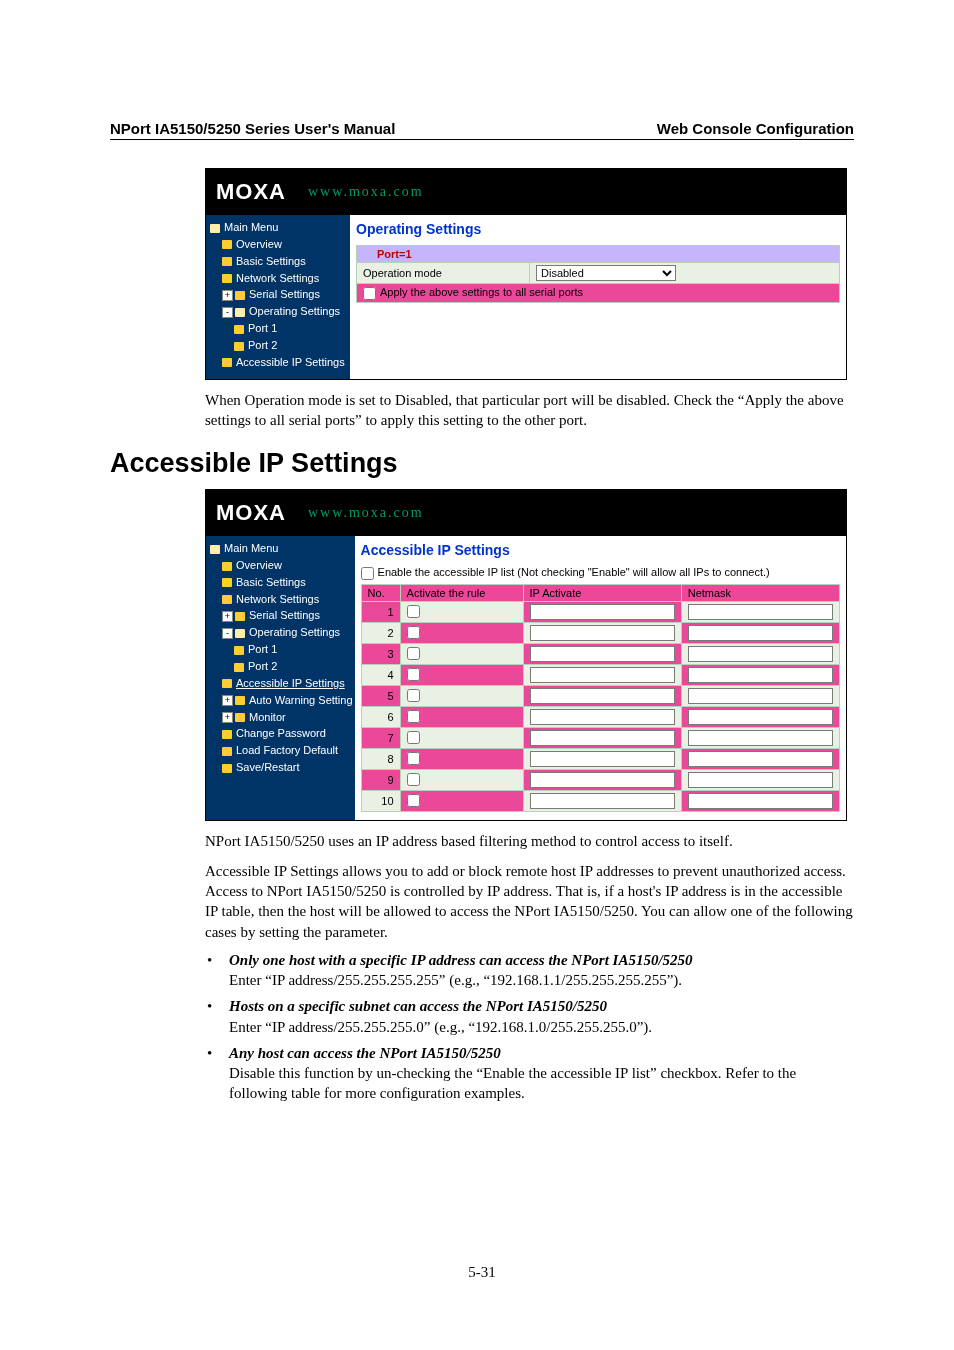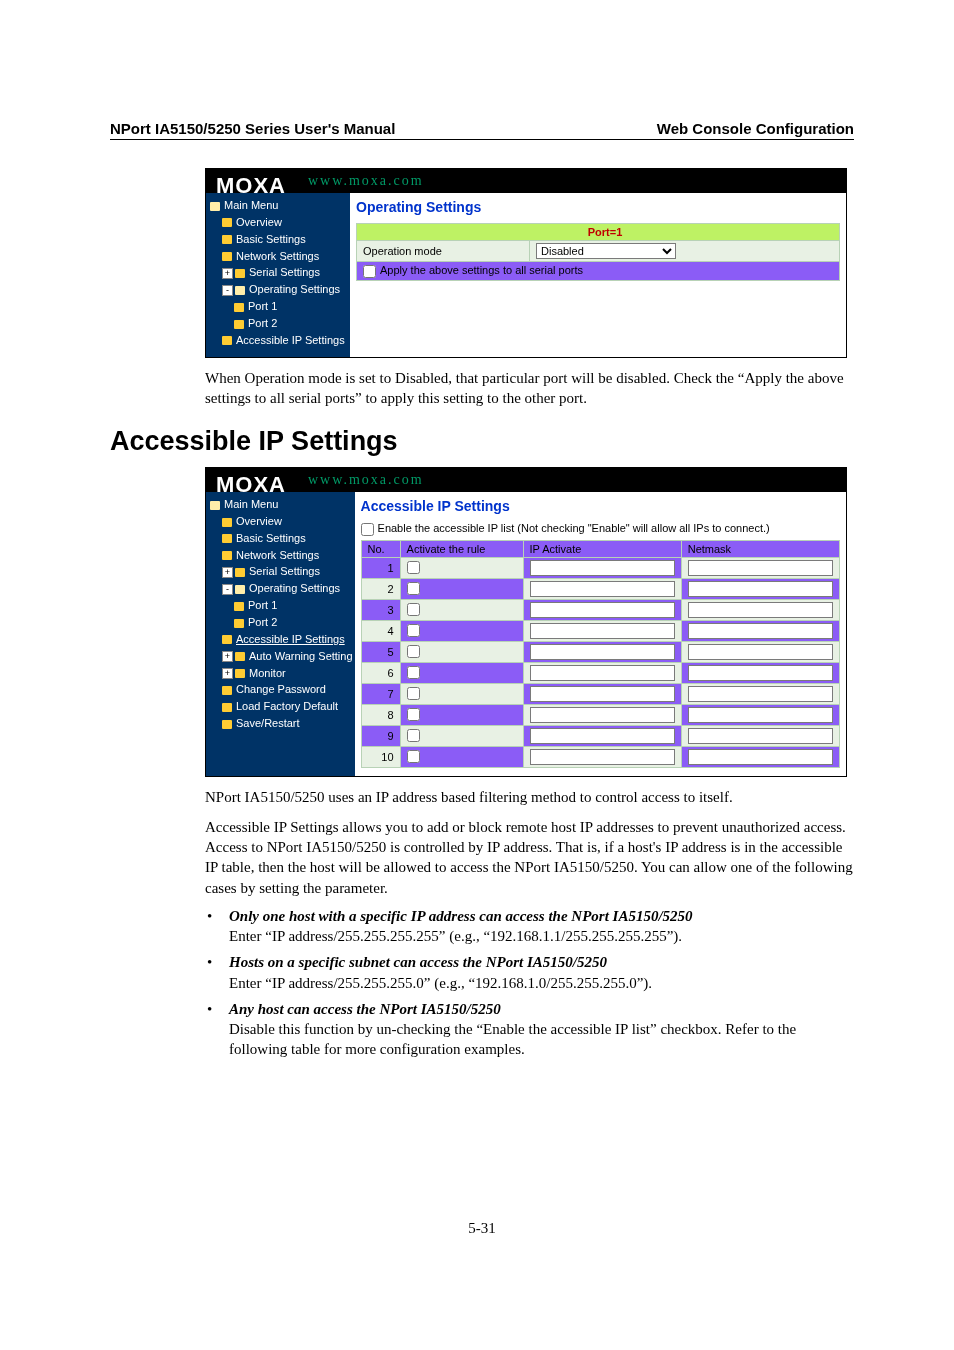--- a/index.html
+++ b/index.html
@@ -44,22 +44,23 @@
     margin-left: 95px;
     border: 1px solid #000;
     font-family: Verdana, Arial, sans-serif;
     font-size: 11px;
     background: #fff;
   }
   .console .topbar {
     background: #000;
     color: #fff;
     display: flex;
+    align-items: center;
     padding: 4px 10px;
-    height: 24px;
+    height: 46px;
     box-sizing: border-box;
   }
   .console .brand {
     font-family: Arial, sans-serif;
     font-weight: 900;
     font-size: 22px;
     letter-spacing: 1px;
     color: #fff;
   }
   .console .brand-url {
@@ -132,28 +133,27 @@
     font-size: 11px;
   }
   .console table.grid th, .console table.grid td {
     border: 1px solid #b8d2b6;
     padding: 2px 6px;
     text-align: left;
     background: #e8f1e4;
     font-weight: normal;
   }
   .console table.grid th.port-header {
-    text-align: center;
     color: #c00000;
     font-weight: bold;
-    background: #bef264;
+    background: #c4b5fd;
     padding-left: 20px;
   }
   .console table.grid td.alt, .console table.grid th.alt {
-    background: #8b5cf6;
+    background: #ec4899;
   }
   .console select {
     font-size: 11px;
     width: 140px;
     background: #fff;
     border: 1px solid #7a7a7a;
   }
   .console input[type="text"] {
     font-size: 11px;
     width: 100%;

